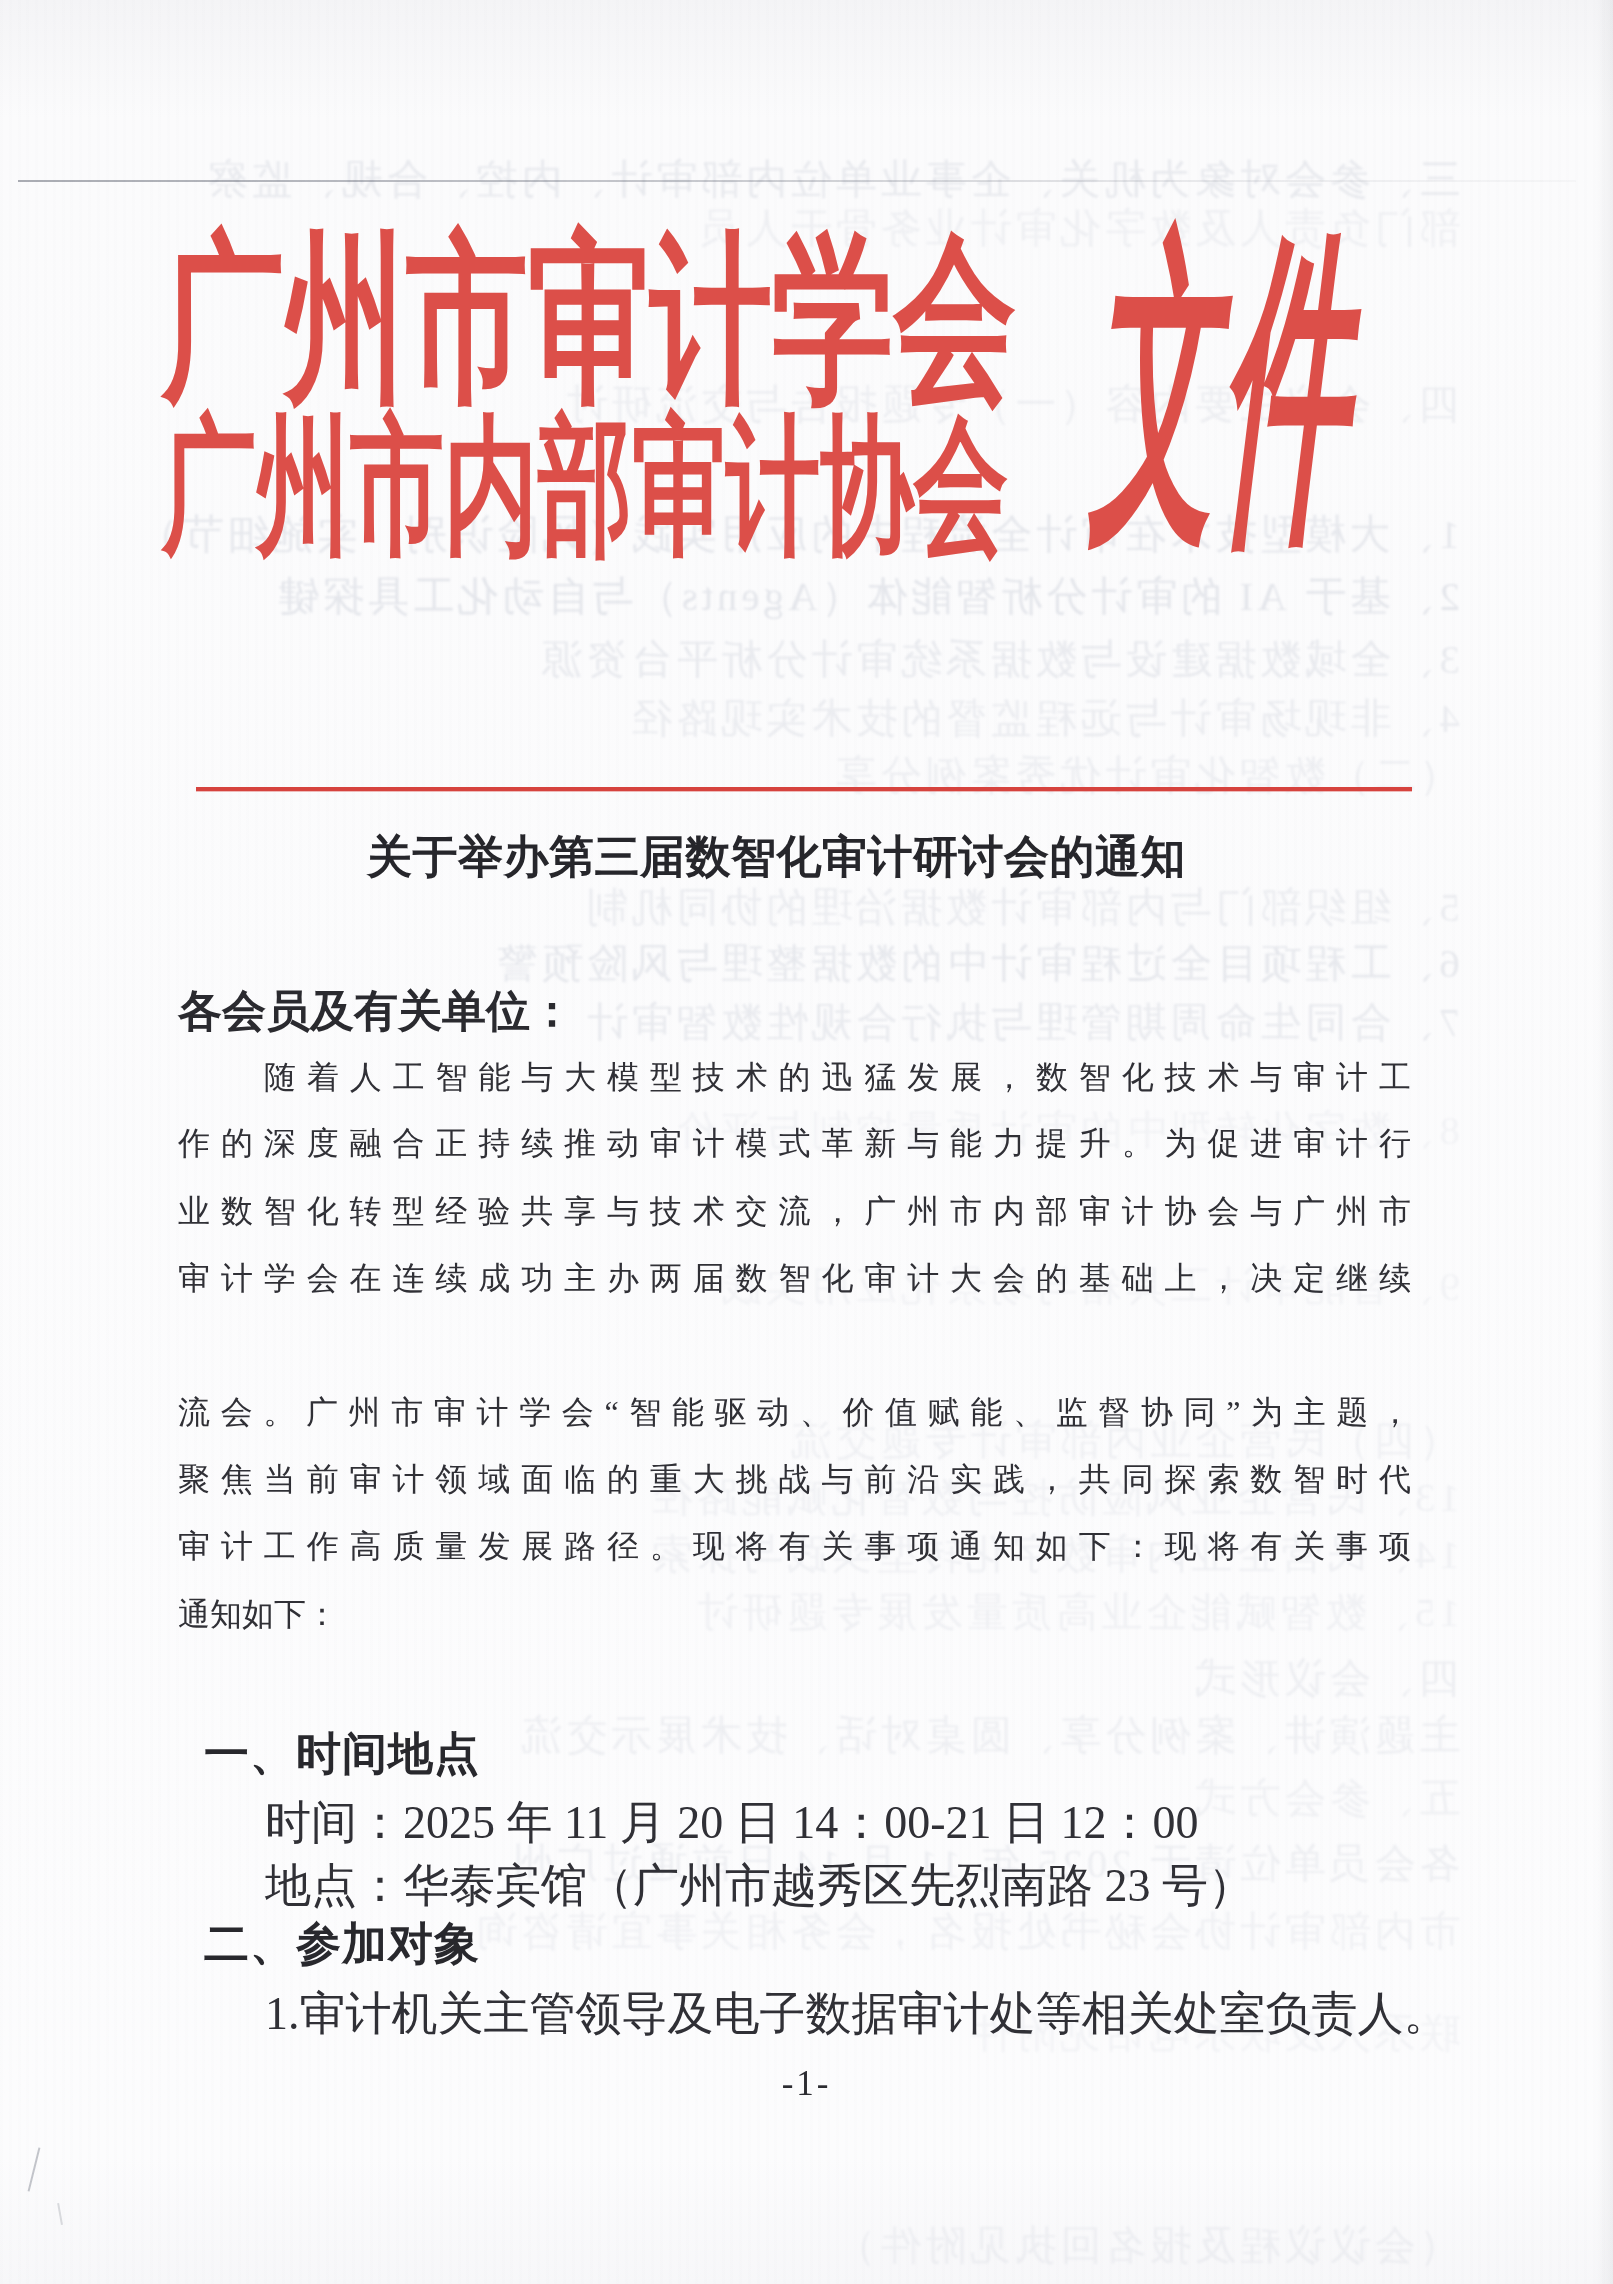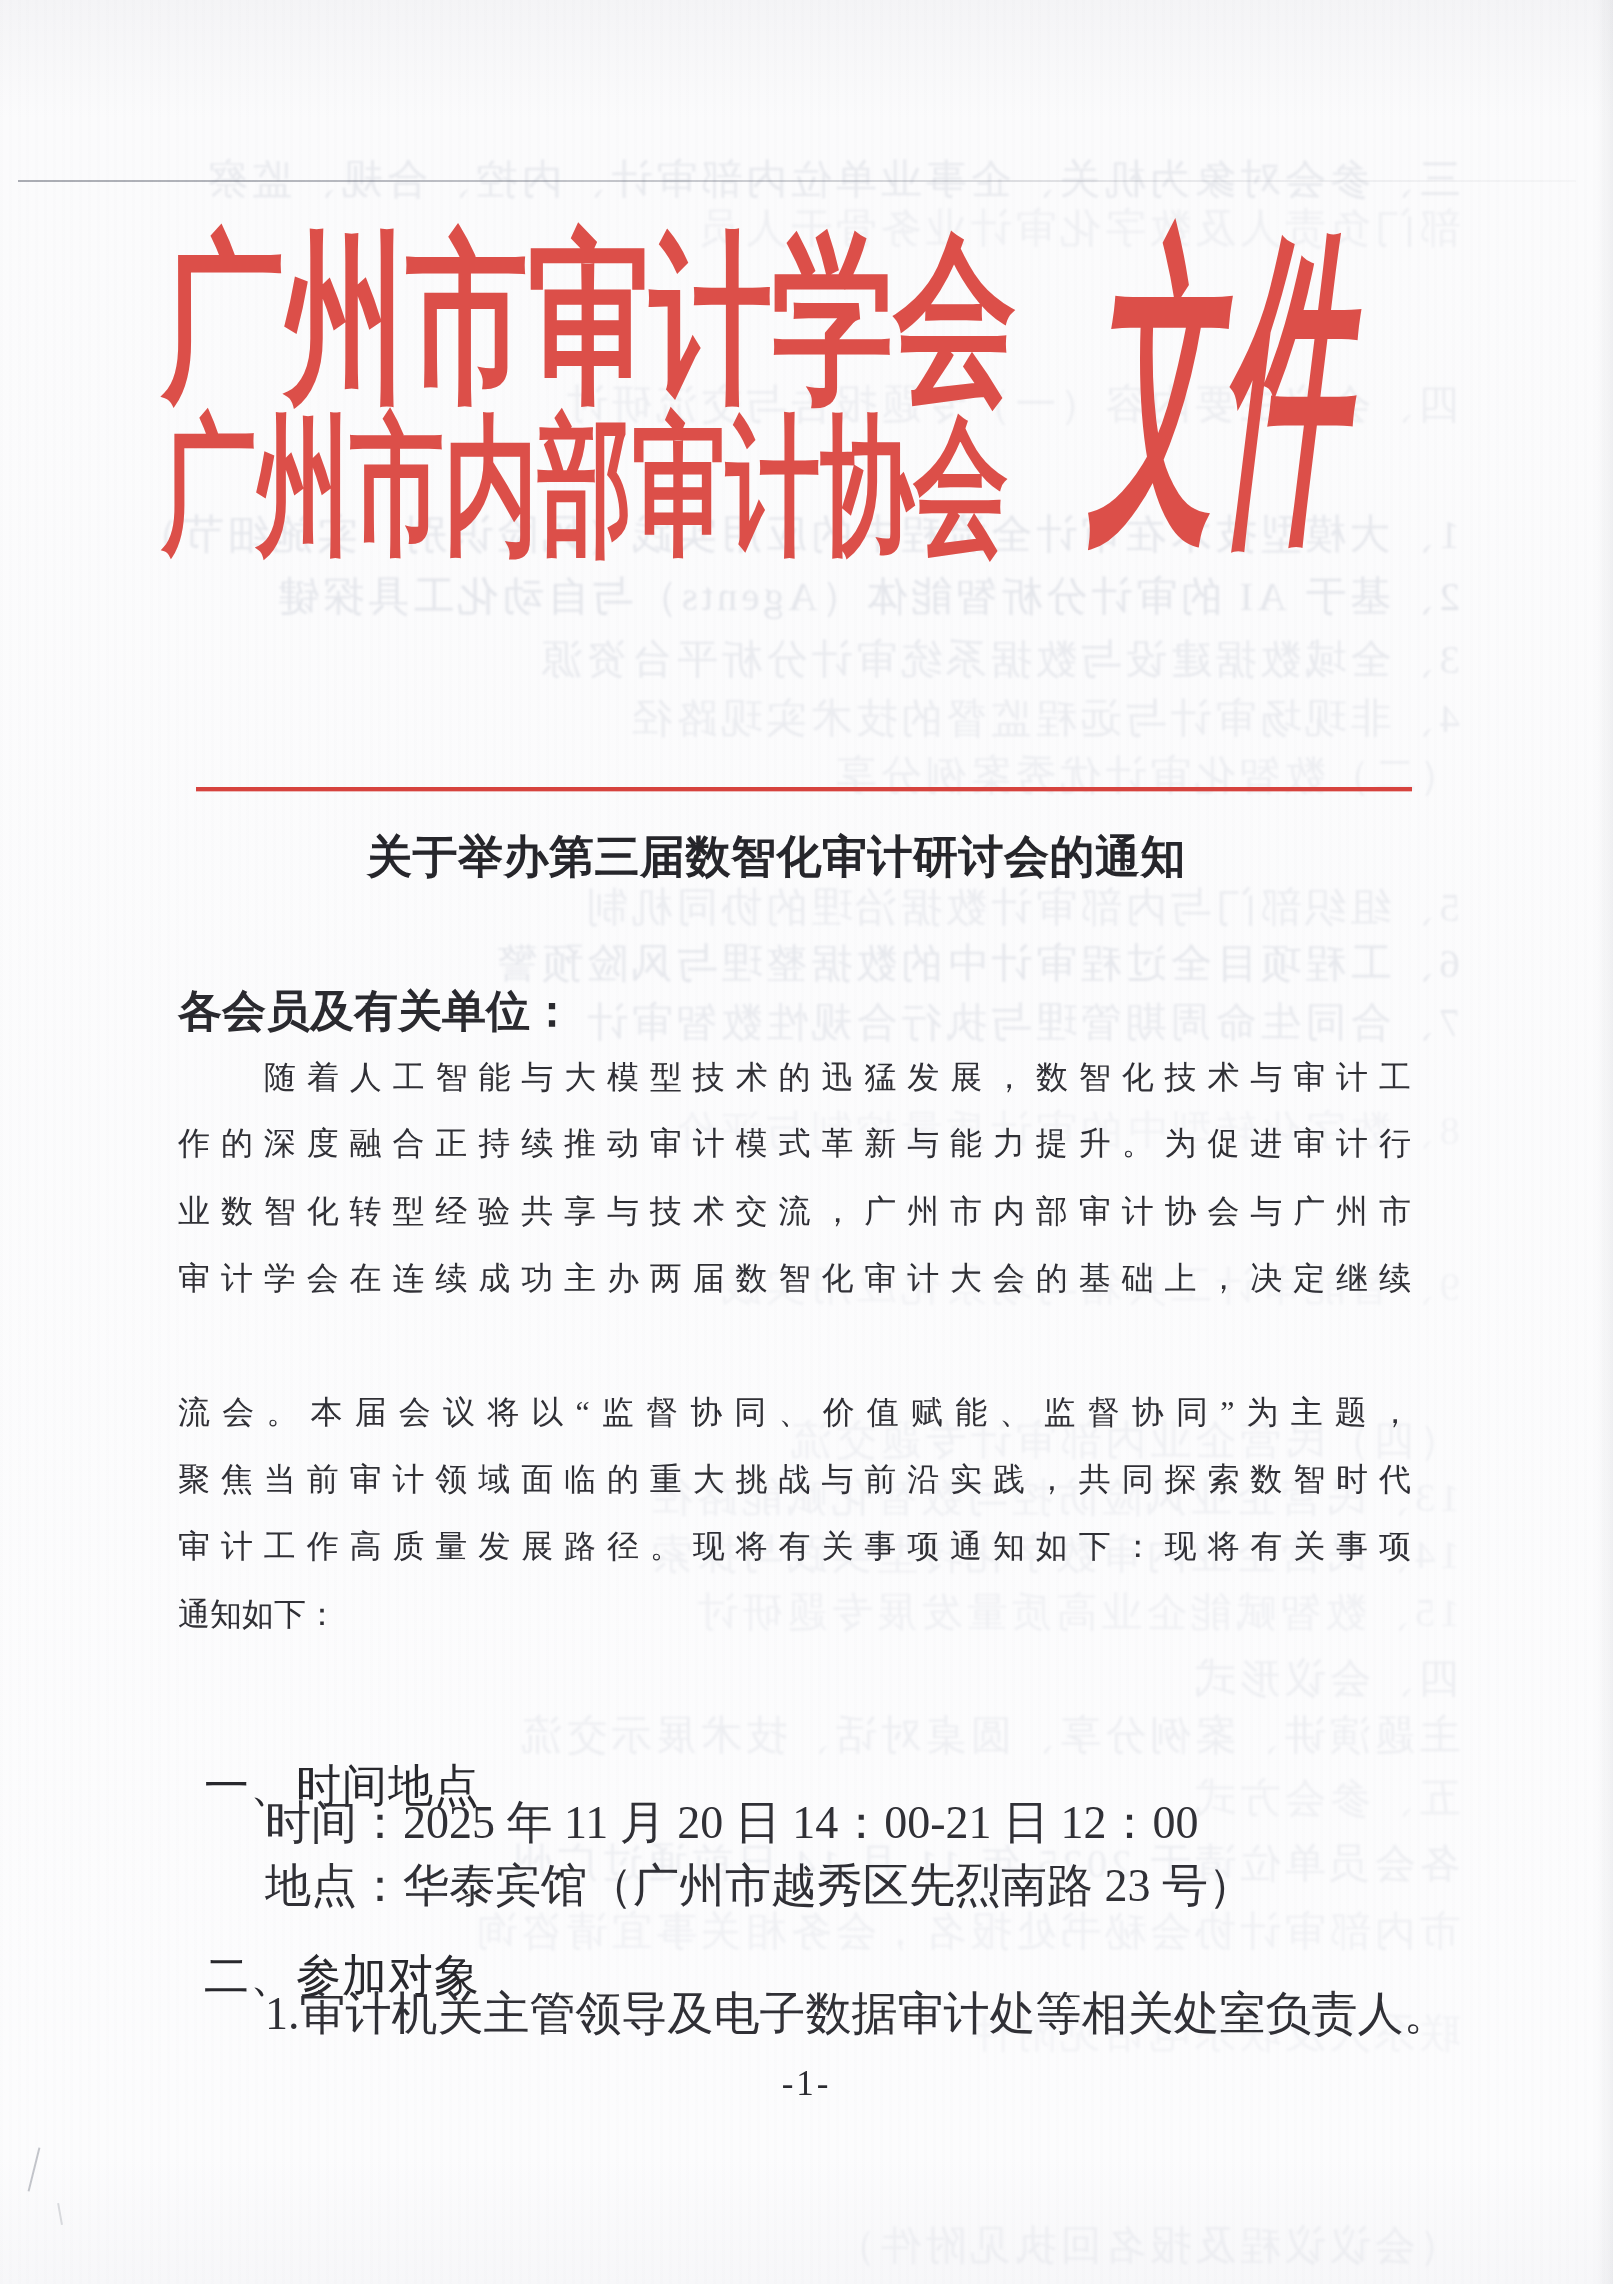--- a/index.html
+++ b/index.html
@@ -78,22 +78,22 @@
   .bodyline{
     position:absolute;left:178px;width:1233px;
     font-size:32px;line-height:1.25;color:#303036;
     text-align:justify;text-align-last:justify;
   }
   .bodyline.indent{text-indent:86px;}
   .bodyline.noj{text-align:right;text-align-last:left;}
   .sec-heading{
     position:absolute;left:204px;
     font-family:"Liberation Sans","DejaVu Sans",sans-serif;
-    font-weight:400;font-size:45px;line-height:1;color:#28282d;
-    letter-spacing:1px;white-space:nowrap;margin-top:32px;
+    font-weight:700;font-size:45px;line-height:1;color:#28282d;
+    letter-spacing:1px;white-space:nowrap;
   }
   .detail-line{
     position:absolute;left:265px;
     font-size:46px;line-height:1.2;color:#303036;white-space:nowrap;
   }
   .page-number{
     position:absolute;left:0;top:2064px;width:1613px;
     text-align:center;font-size:35px;letter-spacing:2.9px;color:#2c2c31;
   }
 </style>
@@ -139,21 +139,21 @@
   <div class="red-rule"></div>
 
   <div class="doc-title">关于举办第三届数智化审计研讨会的通知</div>
 
   <div class="salutation">各会员及有关单位：</div>
 
   <div class="bodyline indent" style="top:1057px">随着人工智能与大模型技术的迅猛发展，数智化技术与审计工</div>
   <div class="bodyline" style="top:1191px">业数智化转型经验共享与技术交流，广州市内部审计协会与广州市</div>
   <div class="bodyline" style="top:1123px">作的深度融合正持续推动审计模式革新与能力提升。为促进审计行</div>
   <div class="bodyline" style="top:1258px">审计学会在连续成功主办两届数智化审计大会的基础上，决定继续</div>
-  <div class="bodyline" style="top:1392px">流会。本届会议将以“监督协同、价值赋能、监督协同”为主题，</div>
+  <div class="bodyline" style="top:1392px">流会。广州市审计学会“智能驱动、价值赋能、监督协同”为主题，</div>
   <div class="bodyline" style="top:1526px">审计工作高质量发展路径。现将有关事项通知如下：现将有关事项</div>
   <div class="bodyline" style="top:1459px">聚焦当前审计领域面临的重大挑战与前沿实践，共同探索数智时代</div>
   <div class="bodyline noj" style="top:1594px">通知如下：</div>
 
   <div class="sec-heading" style="top:1731px">一、时间地点</div>
   <div class="detail-line" style="top:1795px">时间：2025 年 11 月 20 日 14：00-21 日 12：00</div>
   <div class="detail-line" style="top:1858px">地点：华泰宾馆（广州市越秀区先烈南路 23 号）</div>
 
   <div class="sec-heading" style="top:1921px">二、参加对象</div>
   <div class="detail-line" style="top:1986px">1.审计机关主管领导及电子数据审计处等相关处室负责人。</div>

